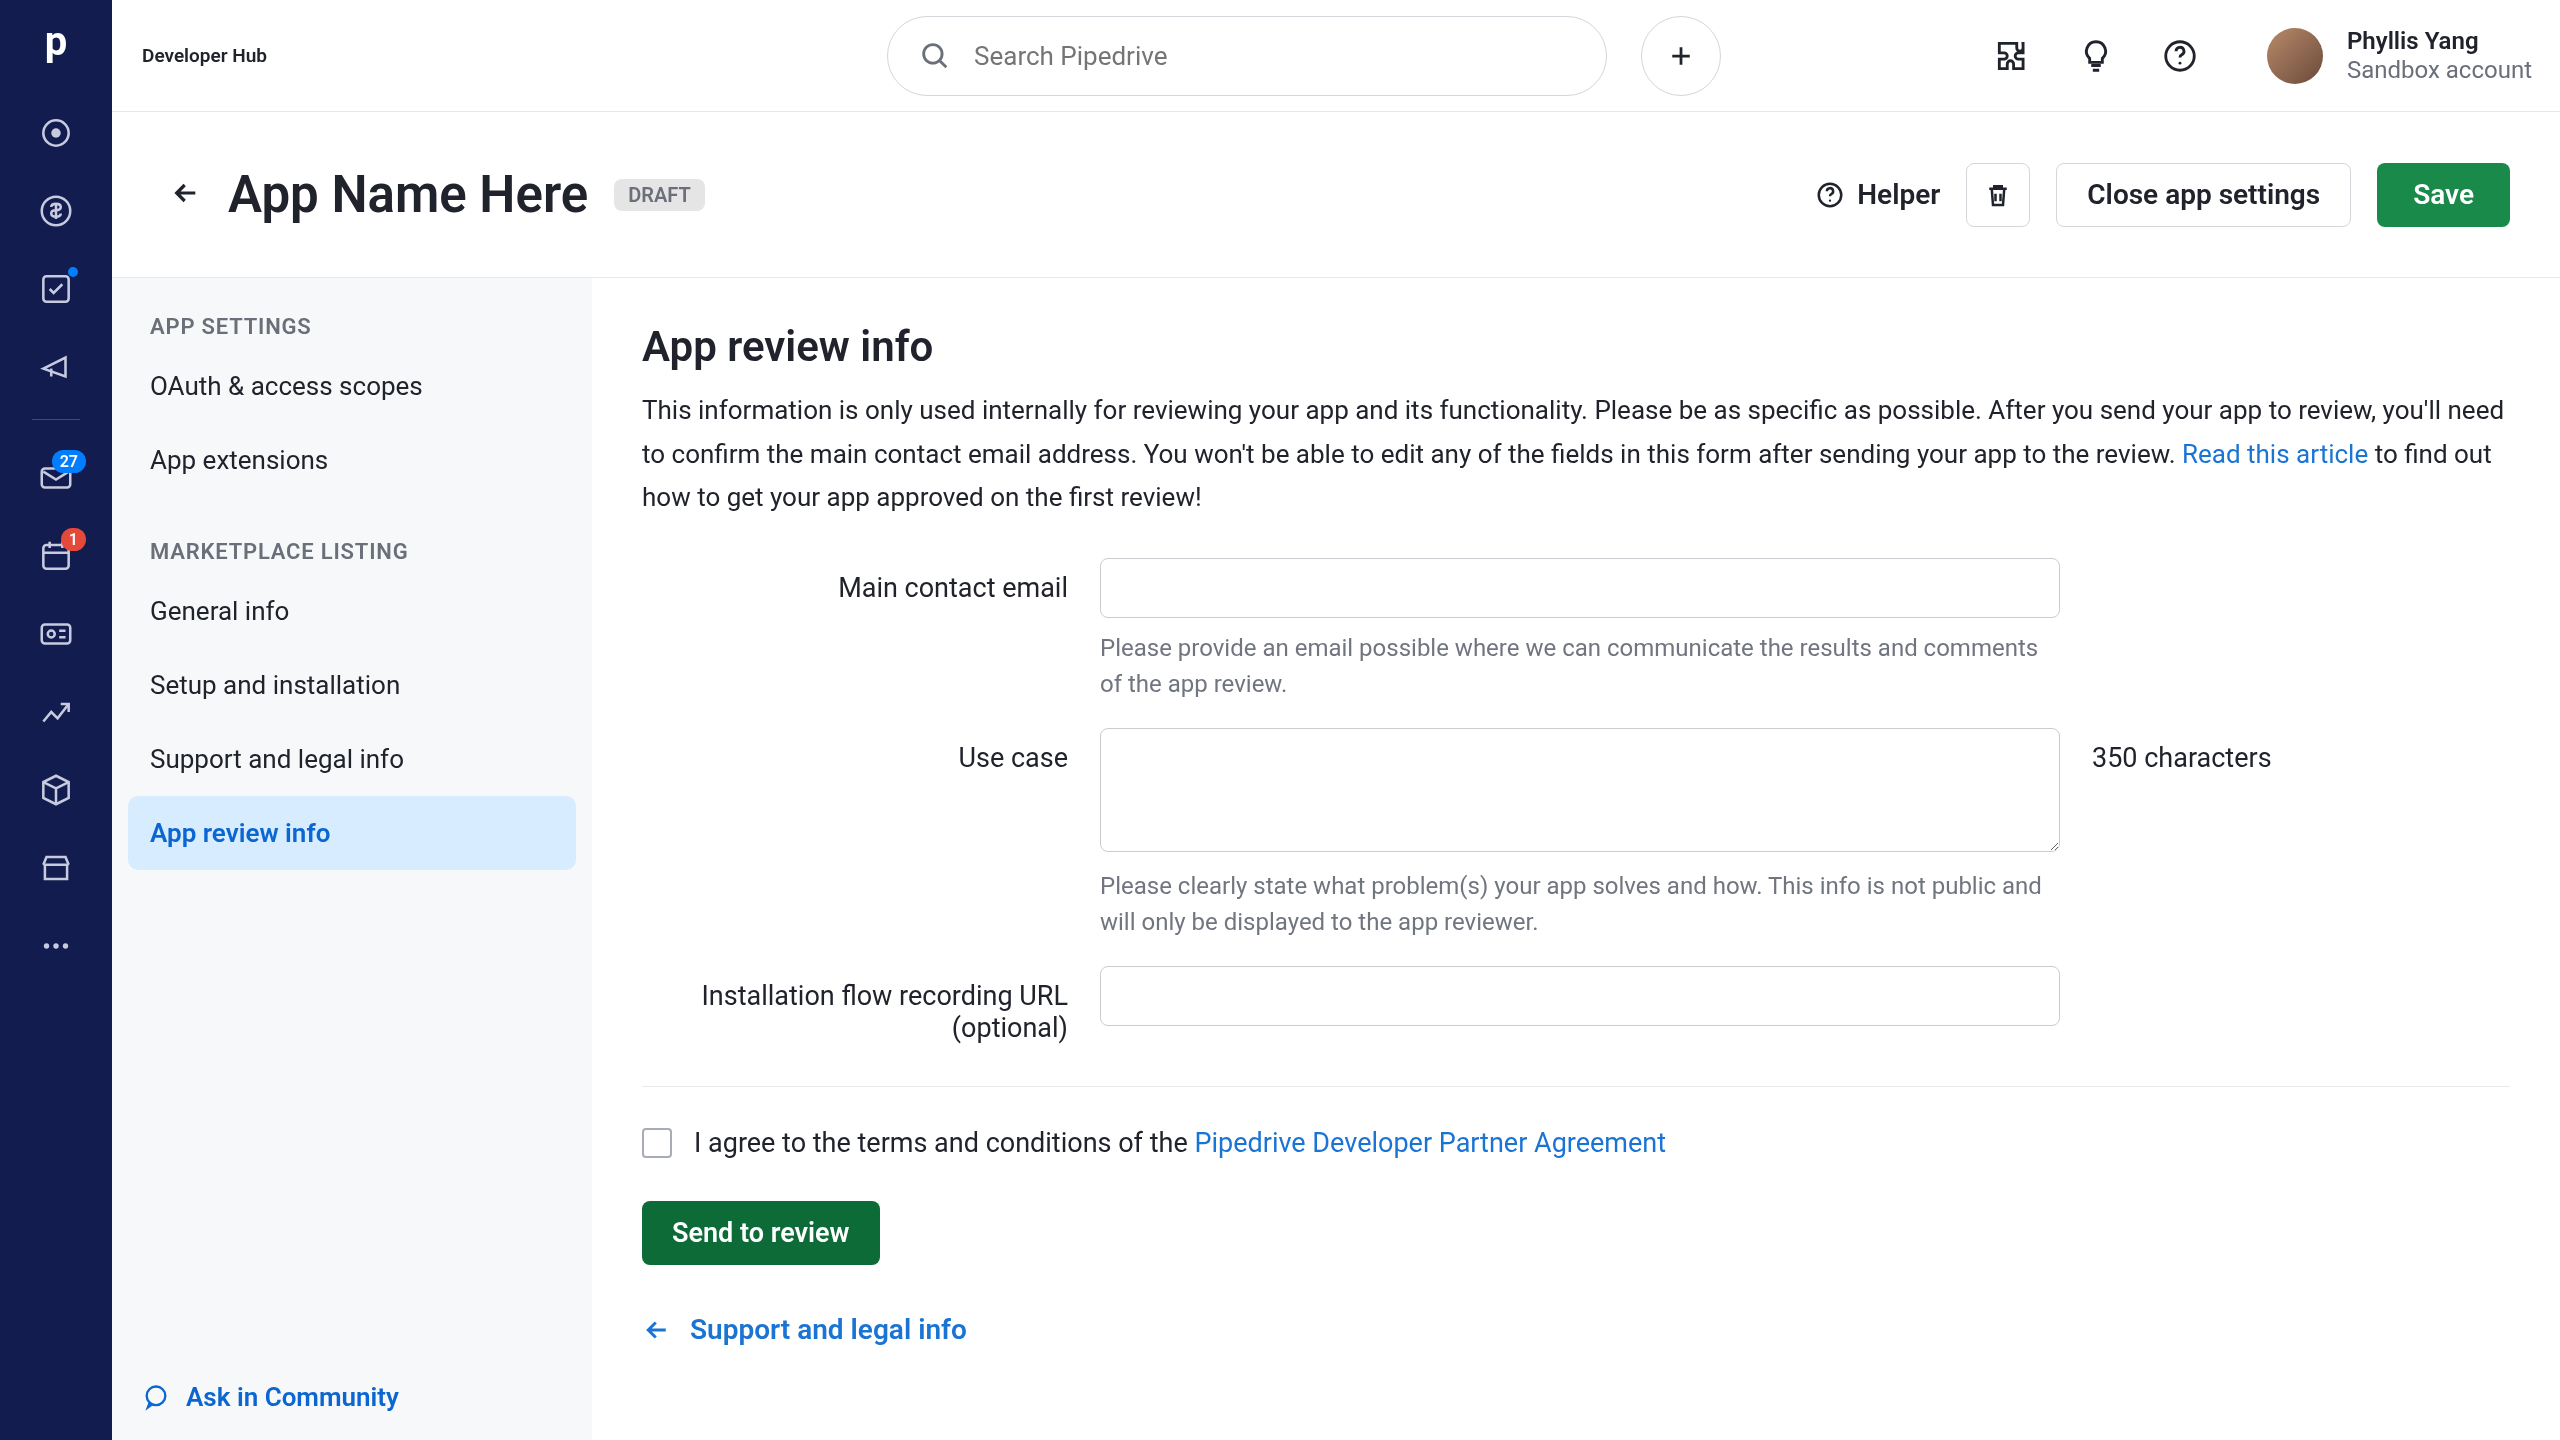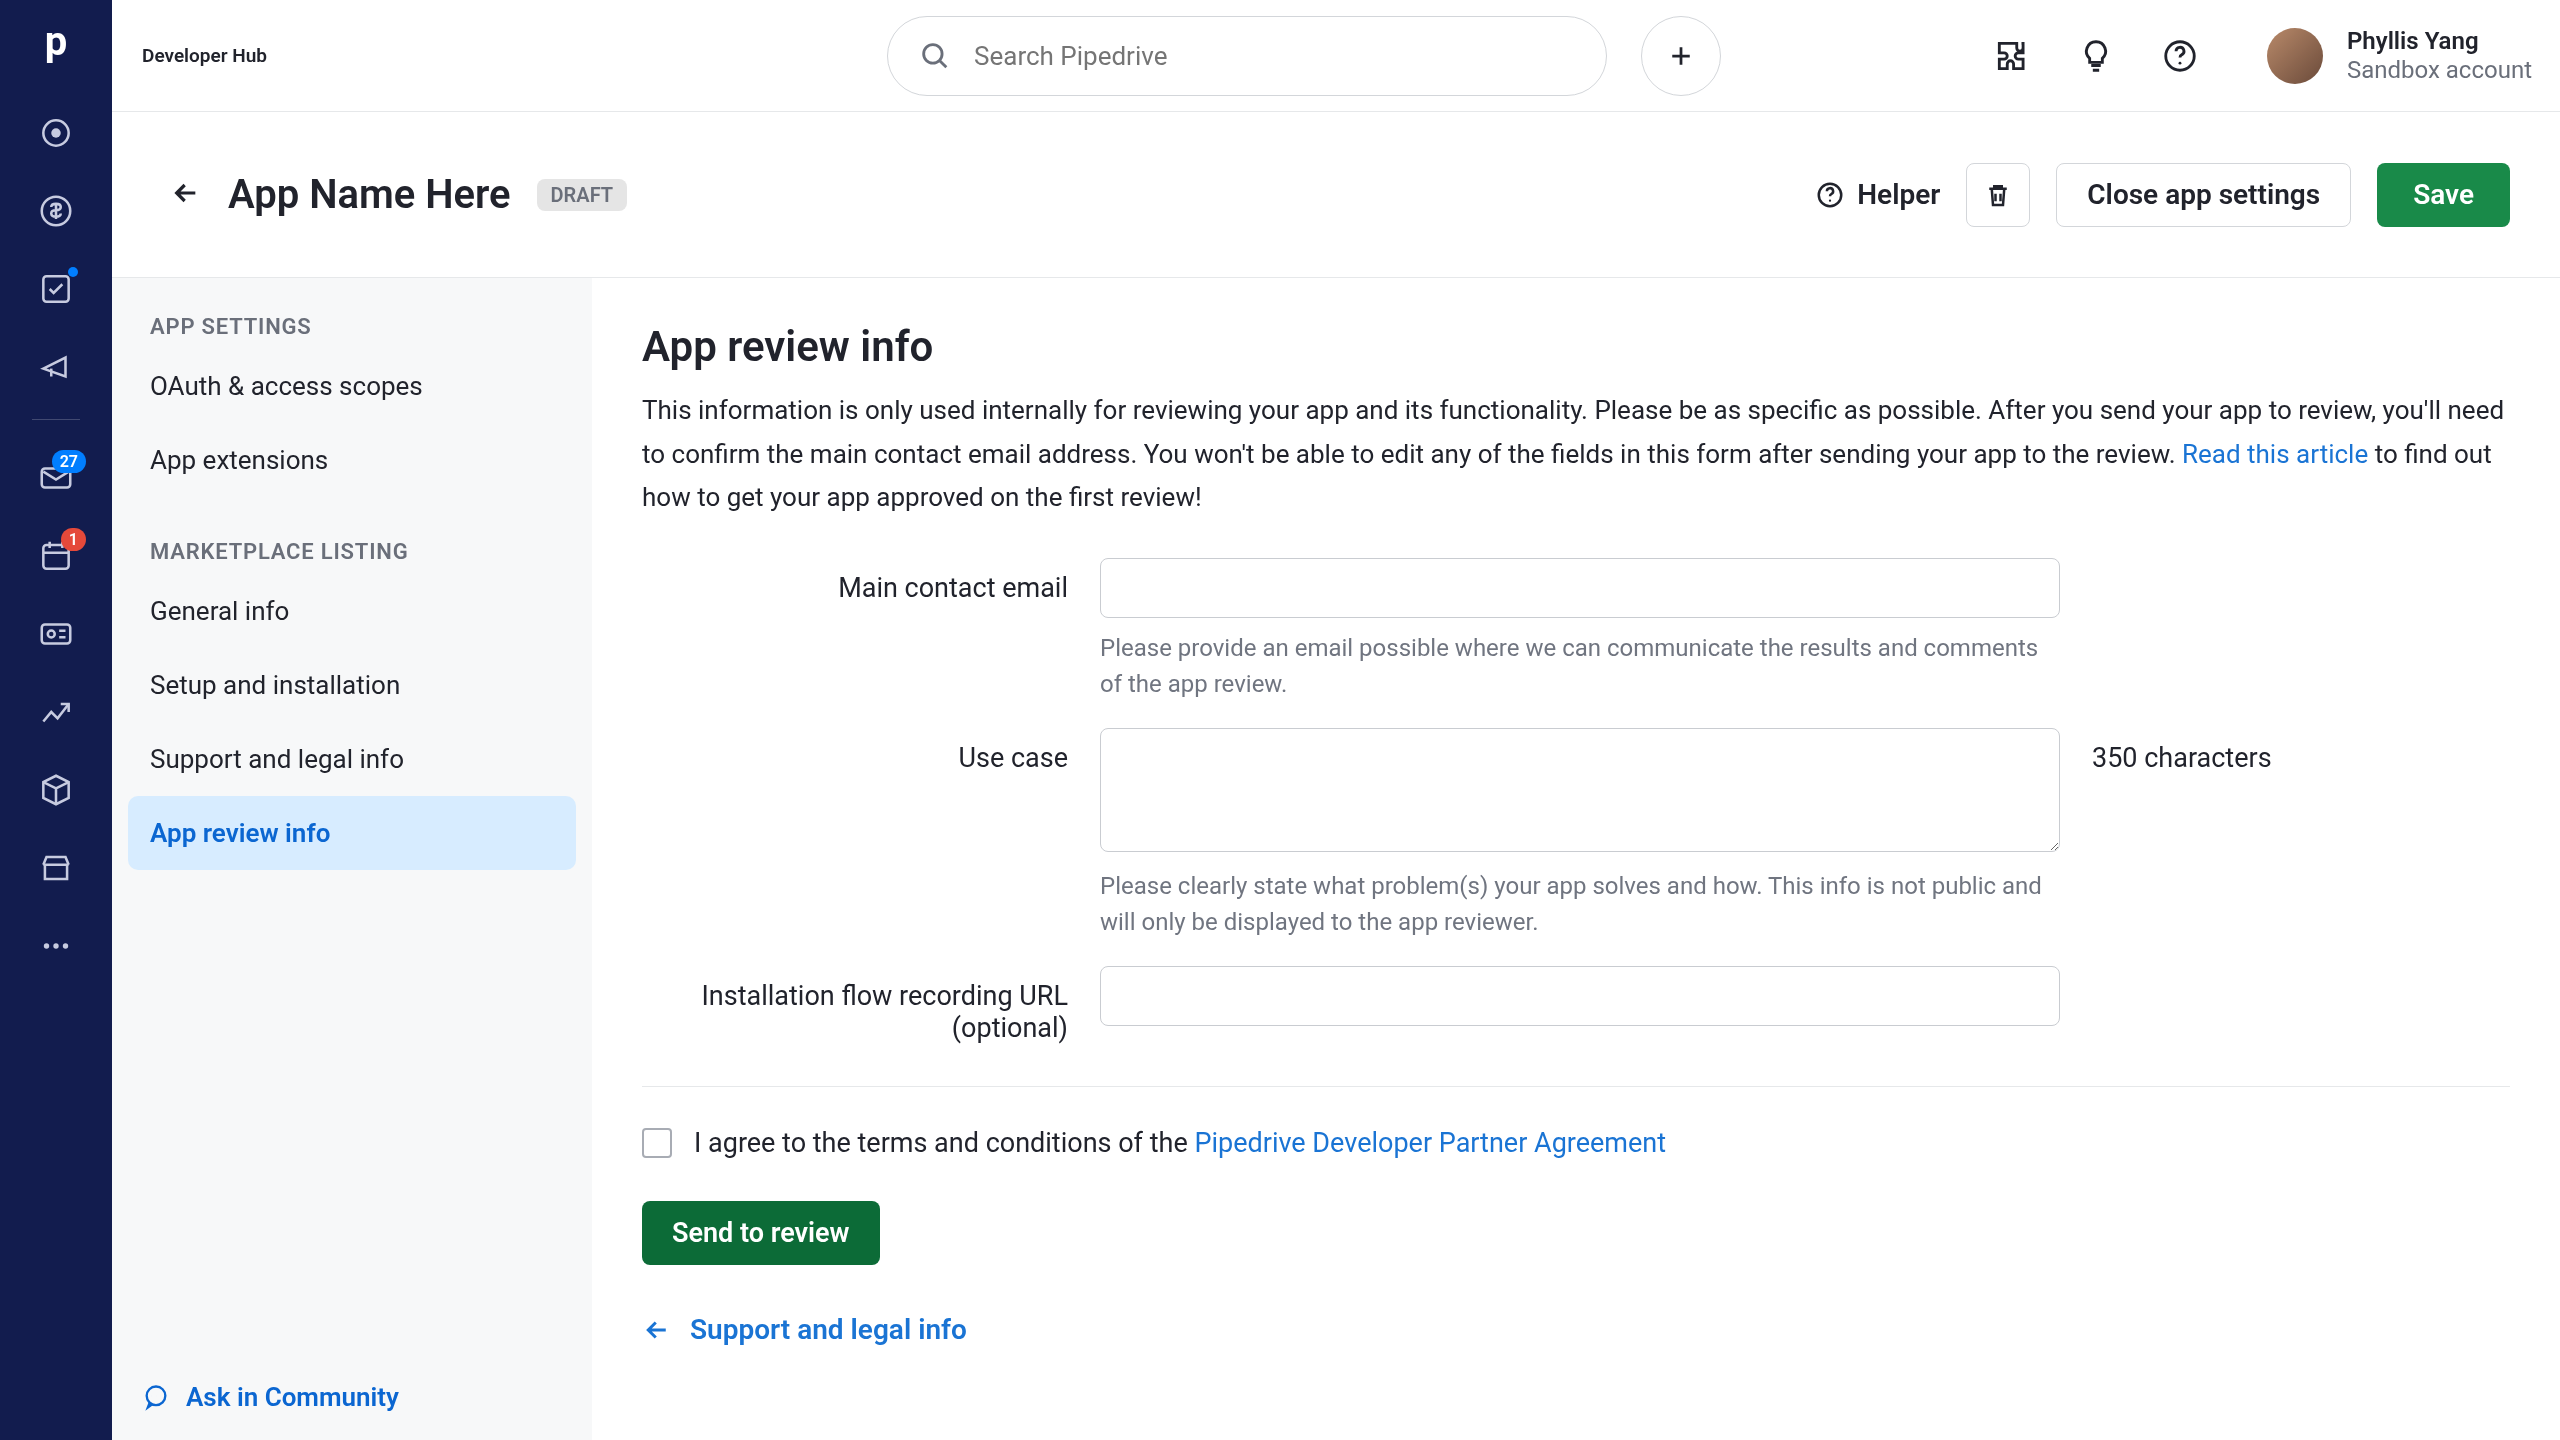--- a/index.html
+++ b/index.html
@@ -29,21 +29,21 @@
 .top-icons svg { width: 38px; height: 38px; stroke:#21232c; stroke-width:1.8; fill:none; }
 .avatar { width: 56px; height: 56px; border-radius: 50%; background: linear-gradient(135deg,#b98a6a,#6a4a3a); margin-left: 24px; }
 .user-block { display:flex; align-items:center; gap: 24px; margin-left: 24px;}
 .user-text { display:flex; flex-direction:column; line-height:1.2; }
 .user-name { font-size: 24px; font-weight:600; }
 .user-role { font-size: 24px; color:#6a6f7a; }
 
 
 .page-head { height: 166px; border-bottom: 1px solid #e6e8ea; display:flex; align-items:center; padding: 0 50px 0 58px; gap: 26px; }
 .back-arrow svg { width:32px; height:32px; stroke:#21232c; stroke-width:2.4; fill:none;}
-.app-title { font-size: 40px; font-weight: 600; }
+.app-title { font-size: 51px; font-weight: 600; }
 .status-pill { background:#e5e5e5; border-radius: 8px; padding: 4px 14px; font-size: 20px; font-weight:600; color:#6a6f7a; }
 .helper { display:flex; align-items:center; gap: 12px; font-size: 28px; font-weight:600; }
 .helper svg { width:30px; height:30px; stroke:#21232c; stroke-width:2; fill:none;}
 .icon-btn { width: 64px; height: 64px; border:1px solid #d3d6da; border-radius: 8px; display:flex; align-items:center; justify-content:center; }
 .icon-btn svg { width:30px; height:30px; stroke:#21232c; stroke-width:2; fill:none;}
 .btn { height: 64px; border-radius: 8px; padding: 0 30px; font-size: 28px; font-weight:600; display:flex; align-items:center; }
 .btn.white { border:1px solid #d3d6da; background:#fff; }
 .btn.green { background:#198a49; color:#fff; padding:0 36px; }
 .btn.dgreen { background:#0c6b37; color:#fff; padding:0 30px; height:64px; font-size:27px; }
 

